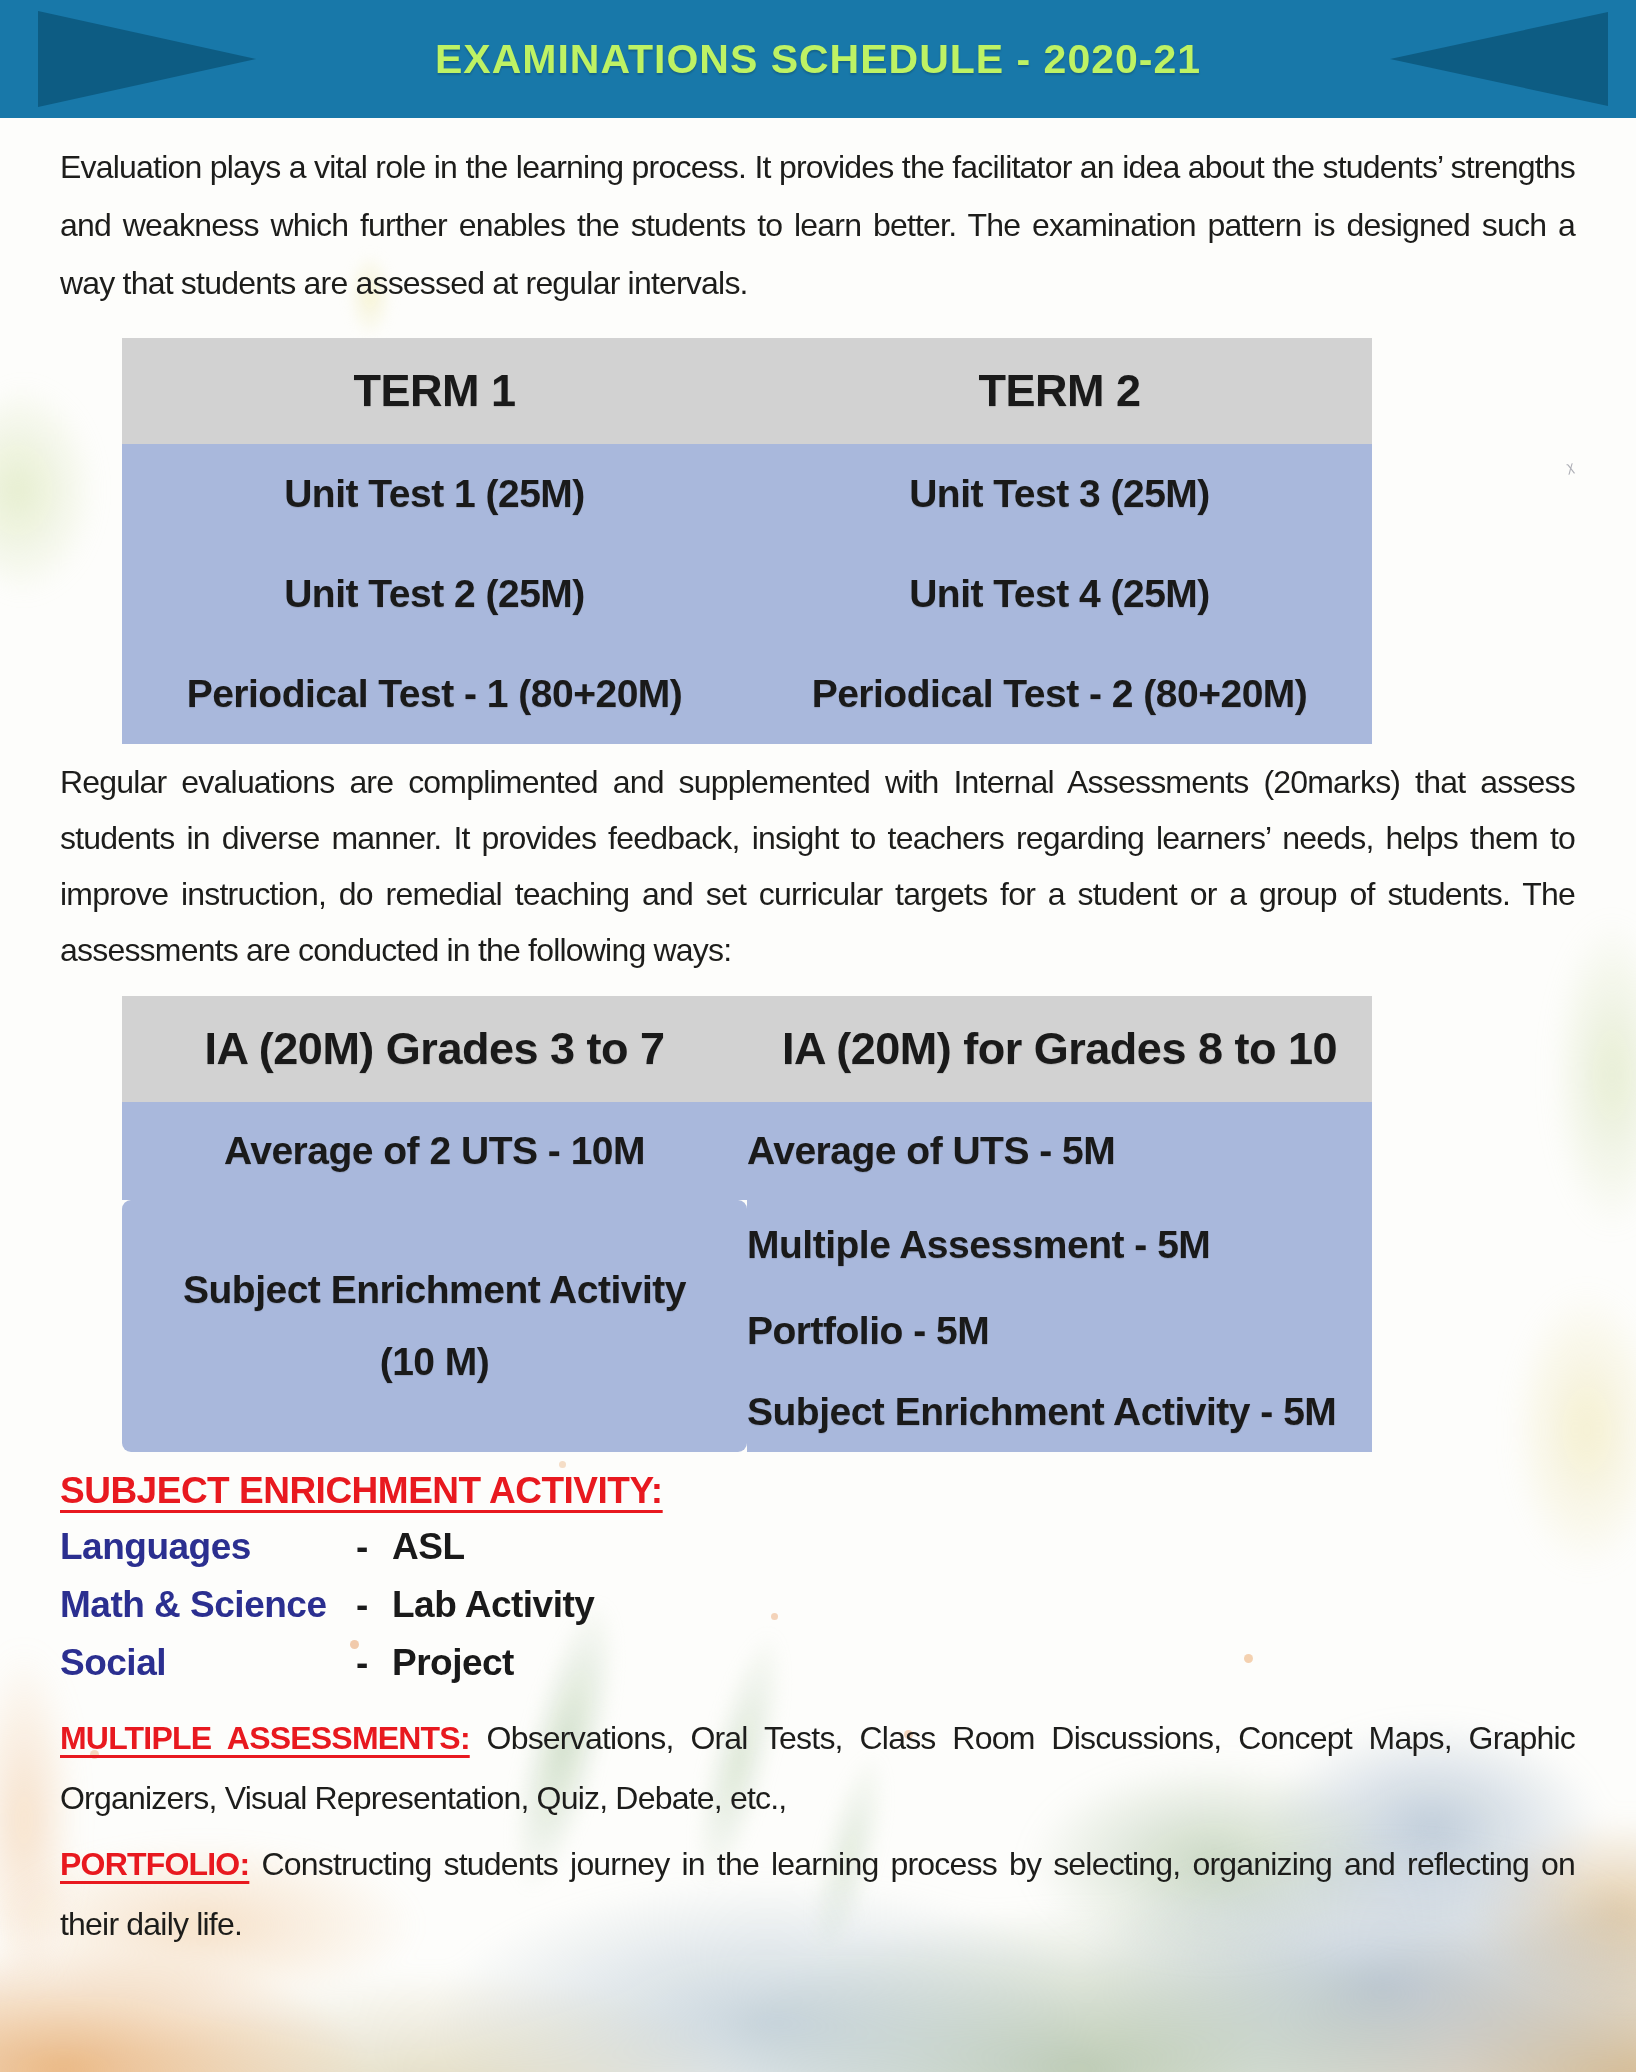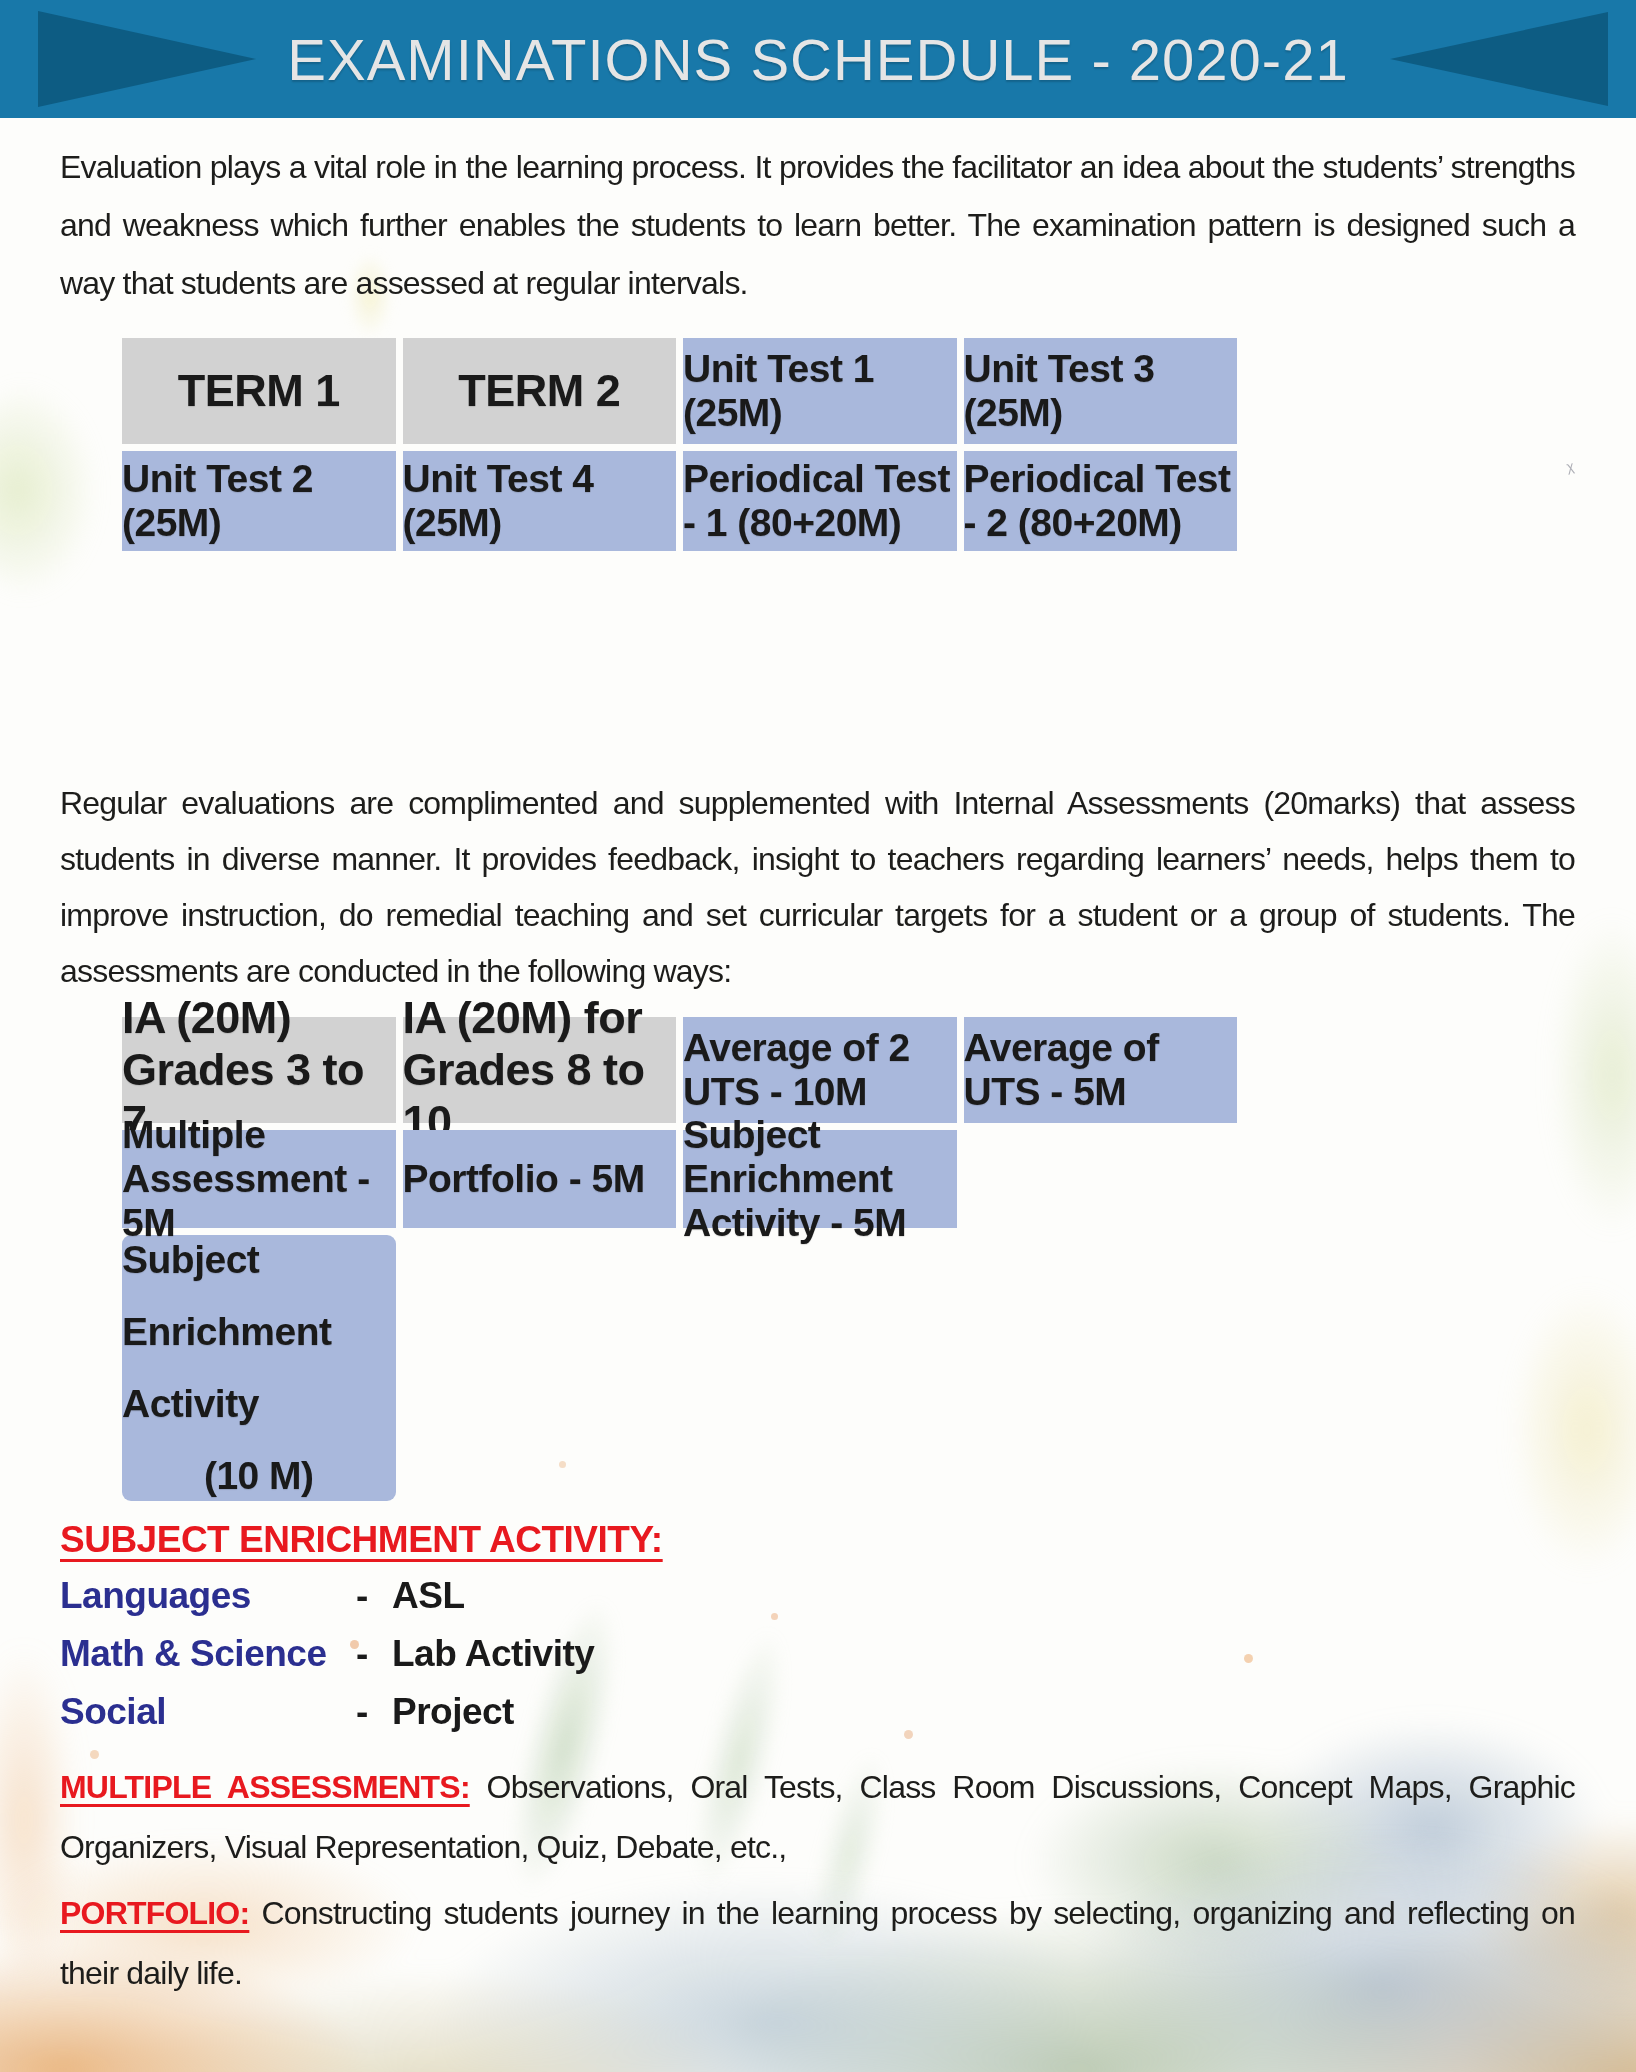--- a/index.html
+++ b/index.html
@@ -75,34 +75,34 @@
     display:flex;align-items:center;justify-content:center;
   }
   .tri{position:absolute;width:0;height:0;top:50%;transform:translateY(-50%);}
   .tri-left{left:38px;
     border-top:48px solid transparent;border-bottom:48px solid transparent;
     border-left:218px solid var(--banner_triangle_blue,#0d5c83);}
   .tri-right{right:28px;
     border-top:47px solid transparent;border-bottom:47px solid transparent;
     border-right:218px solid var(--banner_triangle_blue,#0d5c83);}
   .banner h1{
-    color:#e5e5e5;font-size:58px;font-weight:400;letter-spacing:1px;
+    color:#bef264;font-size:41px;font-weight:700;letter-spacing:1px;
     text-shadow:0 2px 2px rgba(0,0,0,.18);
   }
 
   
   .content{position:relative;z-index:1;padding:0 61px 0 60px;}
   .para{
     font-size:32px;letter-spacing:-.8px;line-height:58px;
     text-align:justify;color:var(--text_black,#1d1d1b);
   }
   .intro{margin-top:20px;}
   .para2{margin-top:10px;line-height:56px;}
 
-  .grid-table{display:grid;grid-template-columns:1fr 1fr 1fr 1fr;gap:7px;width:1115px;margin-left:62px;}
+  .grid-table{display:grid;grid-template-columns:1fr 1fr;width:1250px;margin-left:62px;}
   .t1{margin-top:26px;grid-template-rows:106px 100px 100px 100px;}
   .t2{margin-top:18px;grid-template-rows:106px 98px 90px 82px 80px;}
   .gcell{
     display:flex;align-items:center;justify-content:center;
     background:var(--table_row_blue,#a9b8dc);
     font-weight:700;font-size:39px;letter-spacing:-.5px;color:#1a1a1a;
     text-shadow:0 1px 1px rgba(0,0,0,.12);
   }
   .gcell.hdr{background:var(--table_header_gray,#d2d2d2);font-size:45px;letter-spacing:-.5px;}
   .gcell.left-align{justify-content:flex-start;text-align:left;}

